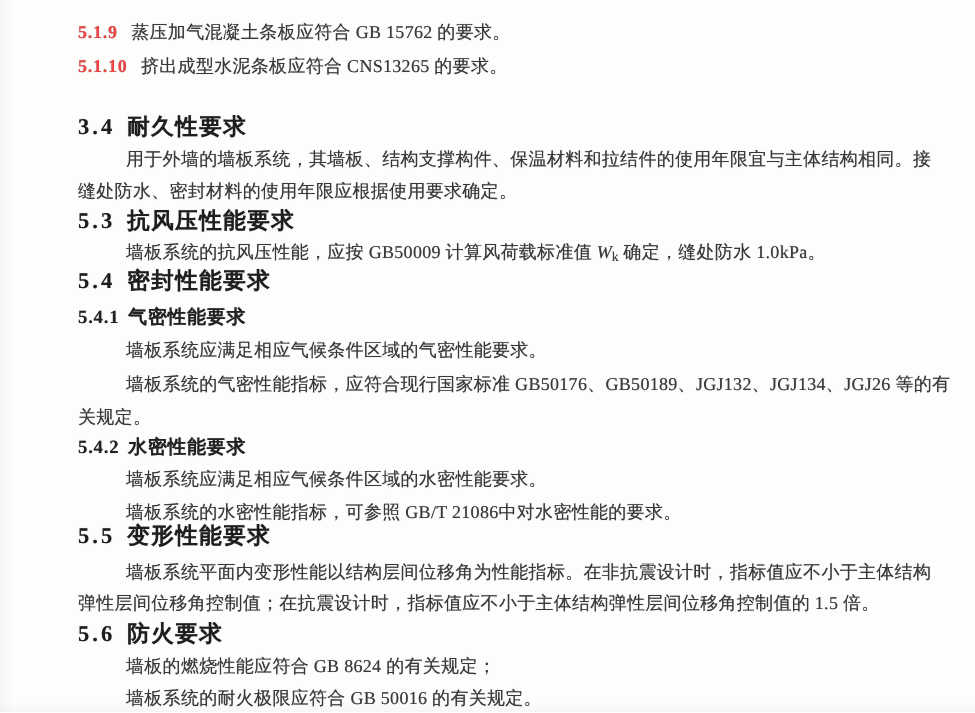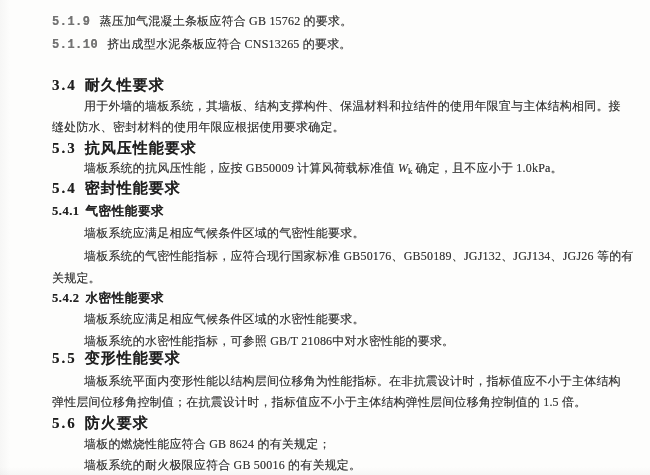--- a/index.html
+++ b/index.html
@@ -23,24 +23,23 @@
     font-size: 12px;
     line-height: 18px;
     text-shadow: 0 0 0.5px rgba(40,40,40,0.55);
   }
   .line.indent {
     left: 84px;
   }
   
   .clause-num {
     font-weight: bold;
-    color: #737373;
+    color: #ef4444;
     margin-right: 9px;
     letter-spacing: 0.5px;
-    font-family: Liberation Mono, monospace;
   }
   .clause-text {
     letter-spacing: 0.2px;
   }
   
   .h2 {
     font-size: 15px;
     font-weight: bold;
     color: #1e1e1e;
     letter-spacing: 1px;
@@ -104,21 +103,21 @@
   </div>
   <div class="line" style="top:118px;">
     <span class="body-text">缝处防水、密封材料的使用年限应根据使用要求确定。</span>
   </div>
 
   <div class="line h2" style="top:139px;">
     <span class="sec-num">5.3</span><span>抗风压性能要求</span>
   </div>
 
   <div class="line indent" style="top:159px;">
-    <span class="body-text">墙板系统的抗风压性能，应按 GB50009 计算风荷载标准值 </span><span class="sym-w">W</span><span class="sym-sub">k</span><span class="body-text"> 确定，且不应小于 1.0kPa。</span>
+    <span class="body-text">墙板系统的抗风压性能，应按 GB50009 计算风荷载标准值 </span><span class="sym-w">W</span><span class="sym-sub">k</span><span class="body-text"> 确定，缝处防水 1.0kPa。</span>
   </div>
 
   <div class="line h2" style="top:179px;text-align:center;">
     <span class="sec-num">5.4</span><span>密封性能要求</span>
   </div>
 
   <div class="line h3" style="top:202px;">
     <span class="sec-num">5.4.1</span><span>气密性能要求</span>
   </div>
 

